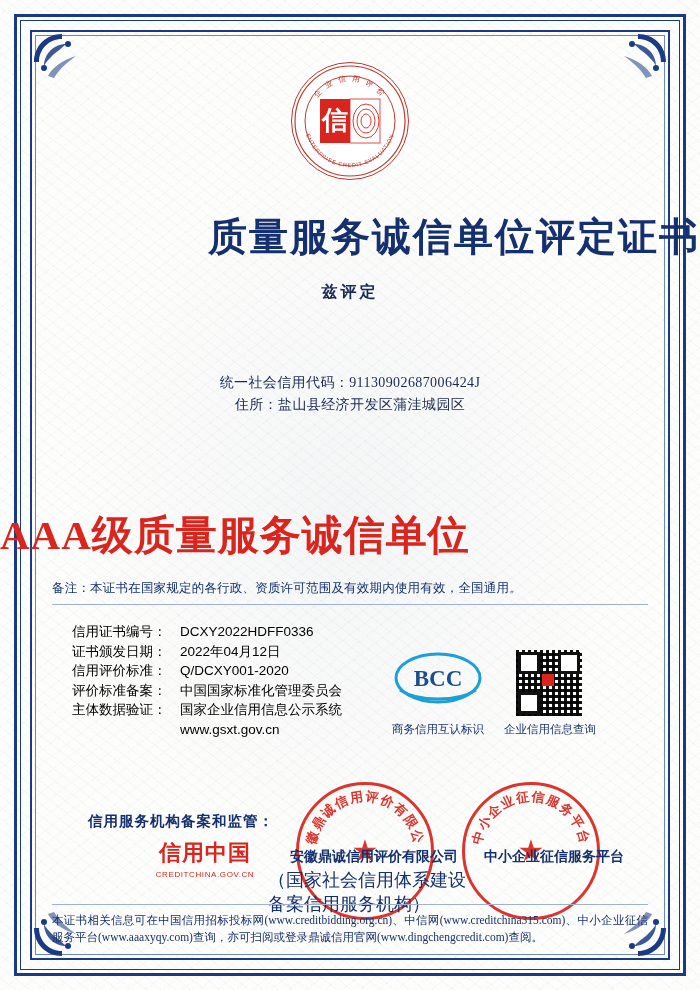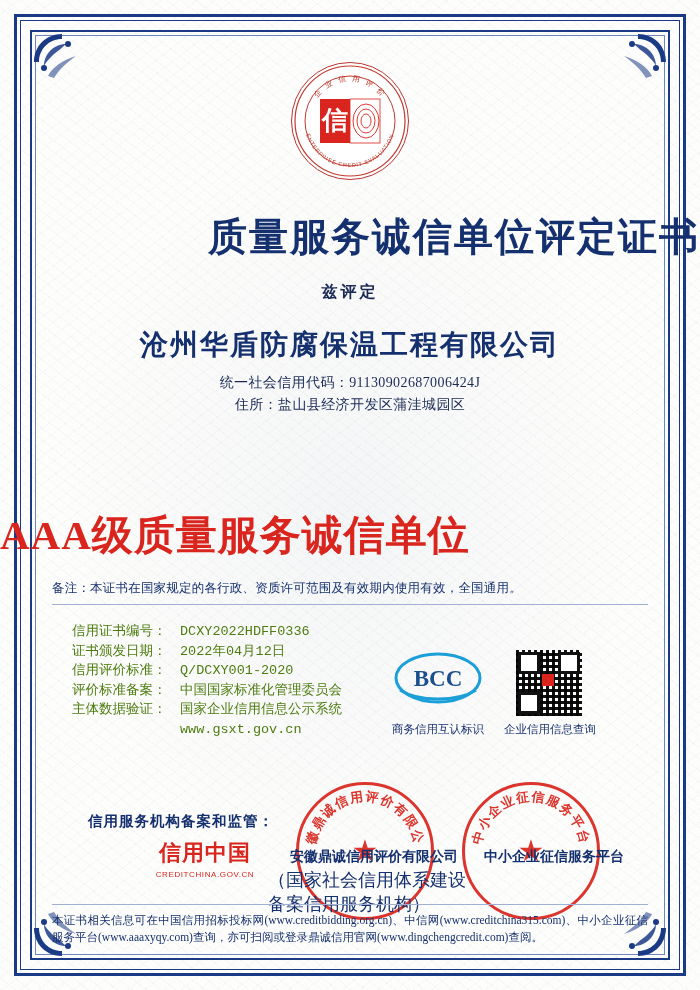--- a/index.html
+++ b/index.html
@@ -170,23 +170,23 @@
     top: 604px;
     height: 1px;
     background: #9fb0d4;
   }
 
   
   .details {
     position: absolute;
     left: 72px;
     top: 622px;
-    font-family: Liberation Mono, monospace;
+    font-family: Liberation Sans, sans-serif;
     font-size: 13.5px;
-    color: #4d7c0f;
+    color: #000000;
     line-height: 19.5px;
   }
   .details .row { display: flex; }
   .details .k { width: 108px; }
   .details .v { white-space: nowrap; }
   .details .url { padding-left: 108px; }
 
   
   .bcc-wrap {
     position: absolute;
@@ -413,21 +413,20 @@
         </text>
         <text font-family="Liberation Sans, sans-serif" font-size="5.6" fill="#c0392b" letter-spacing="0.8">
           <textPath href="#arcBot" startOffset="50%" text-anchor="middle">ENTERPRISE CREDIT EVALUATION</textPath>
         </text>
       </svg>
     </div>
   </div>
 
   <div class="title">质量服务诚信单位评定证书</div>
   <div class="subtitle">兹评定</div>
-  <div class="company">沧州华盾防腐保温工程有限公司</div>
   <div class="code-line">统一社会信用代码：91130902687006424J</div>
   <div class="addr-line">住所：盐山县经济开发区蒲洼城园区</div>
 
   <div class="award">AAA级质量服务诚信单位</div>
 
   <div class="remark">备注：本证书在国家规定的各行政、资质许可范围及有效期内使用有效，全国通用。</div>
   <div class="remark-rule"></div>
 
   <div class="details">
     <div class="row">

